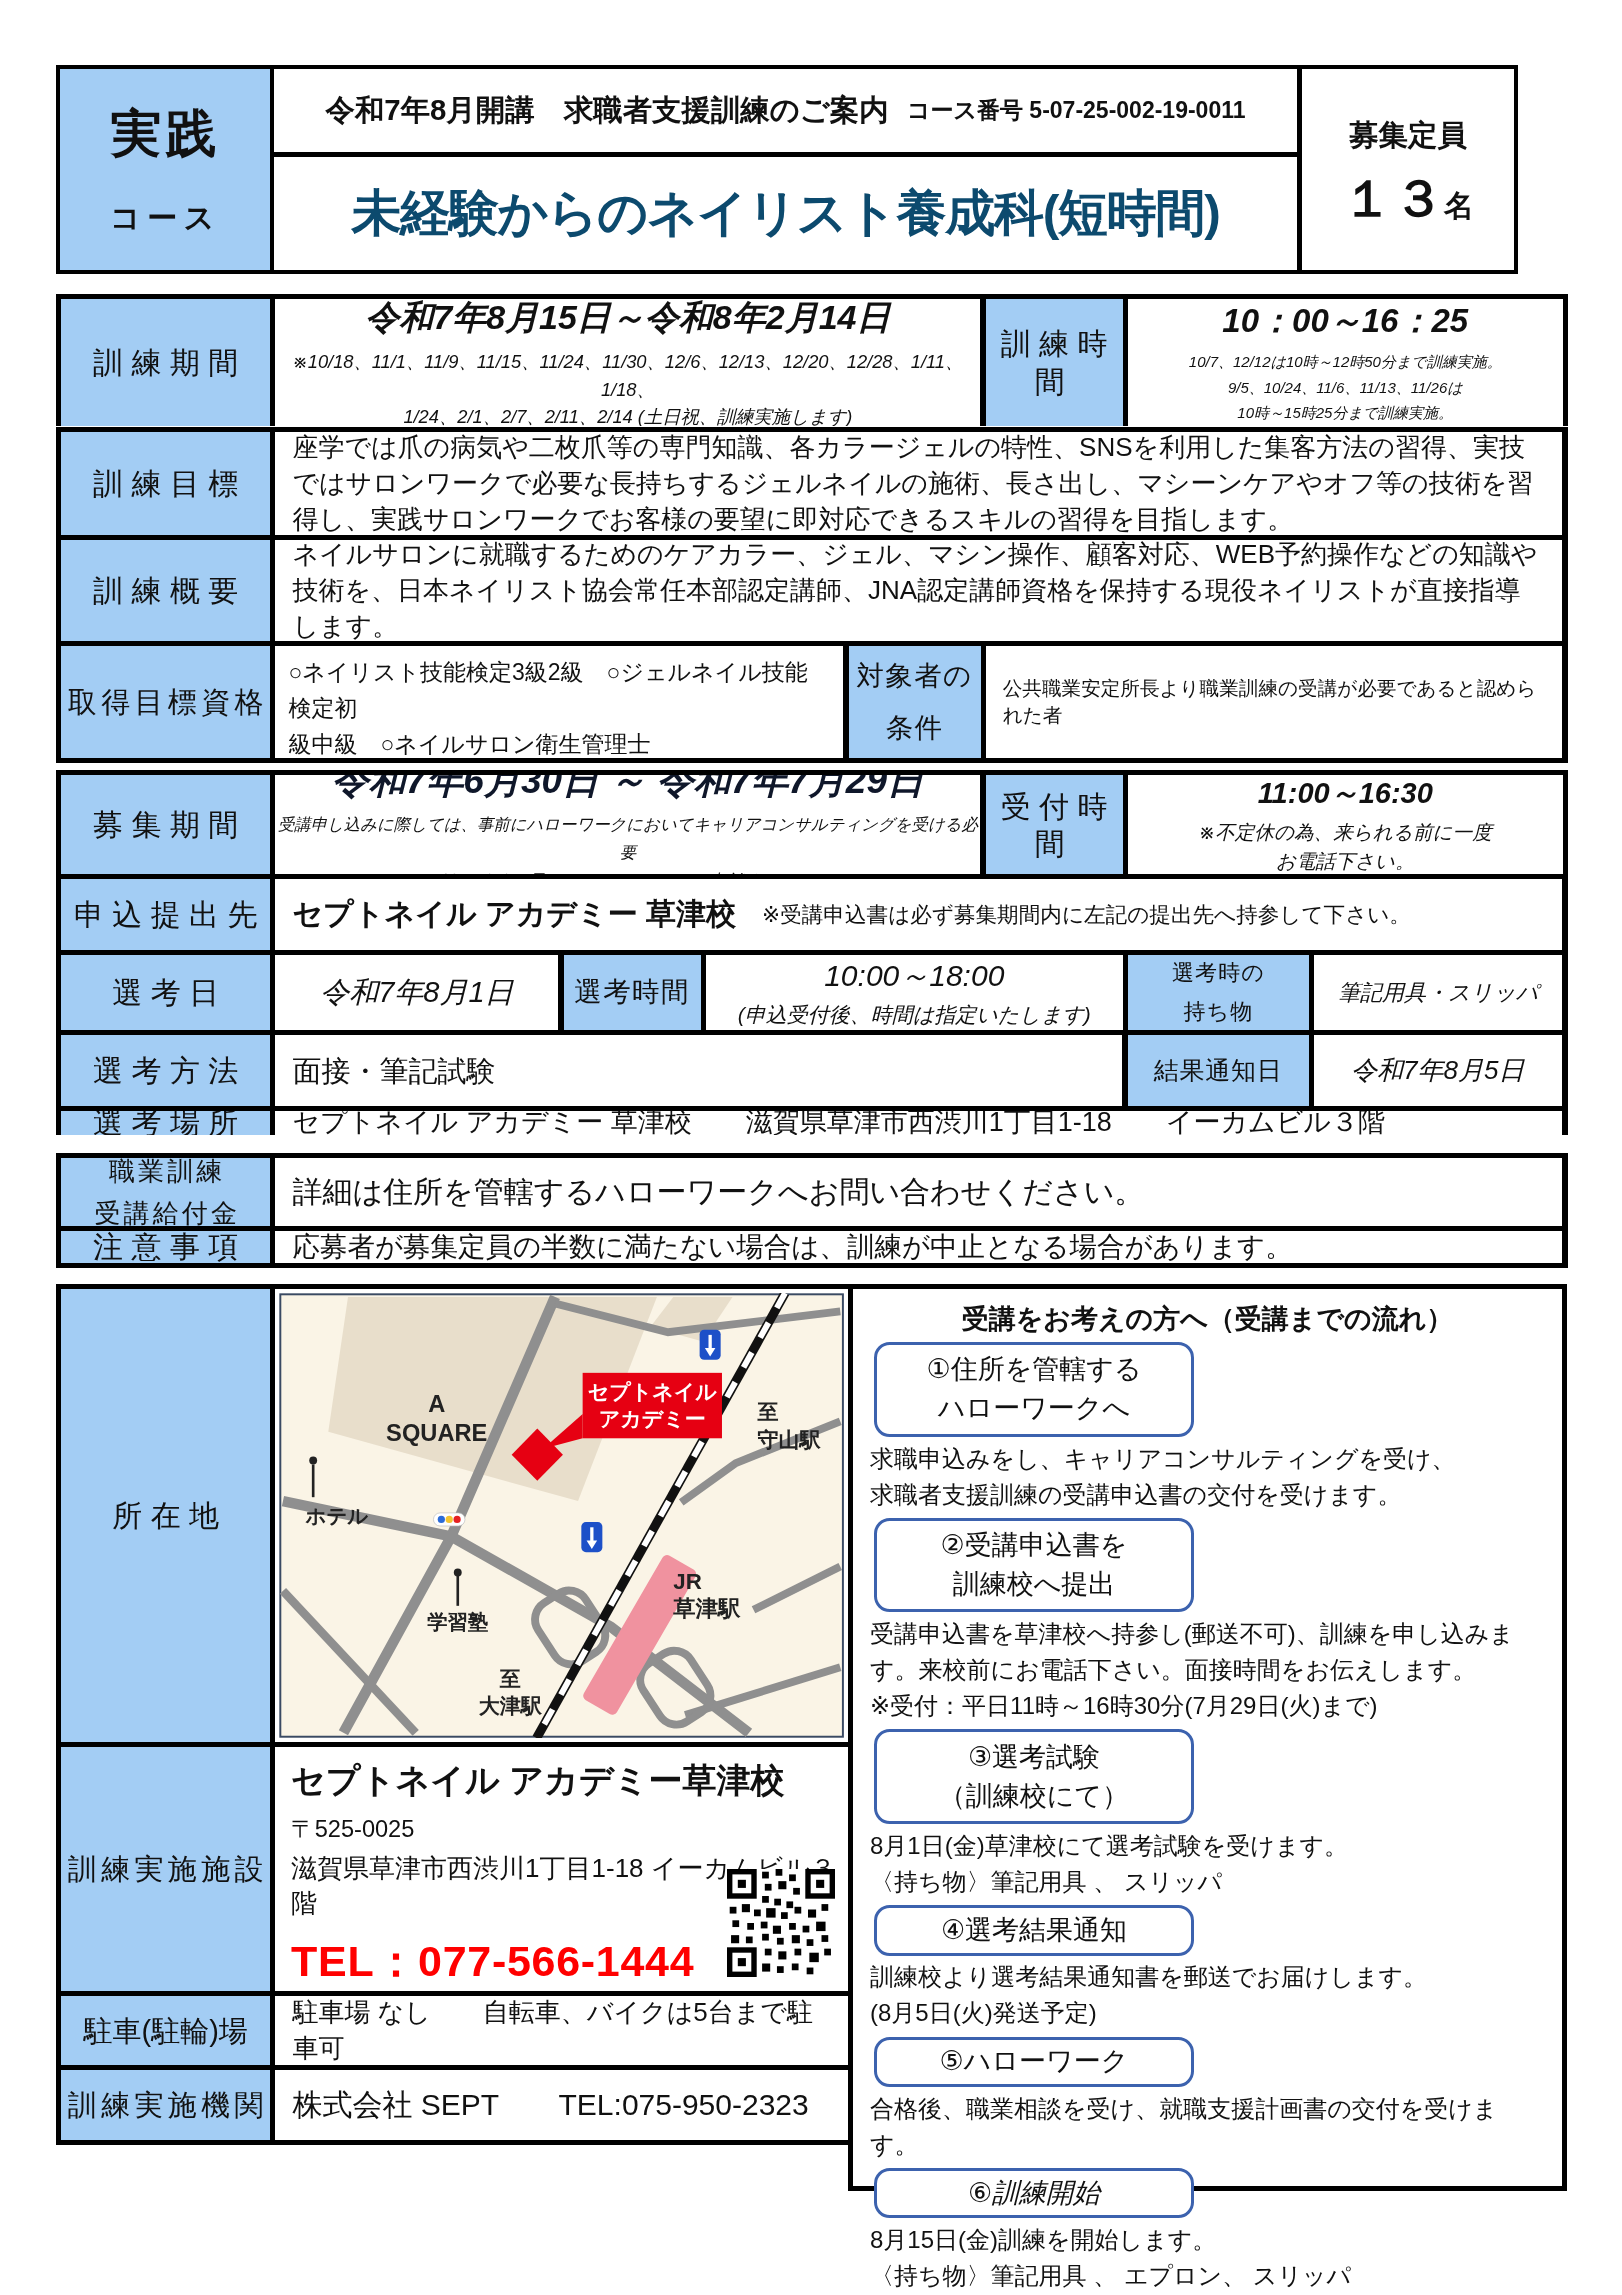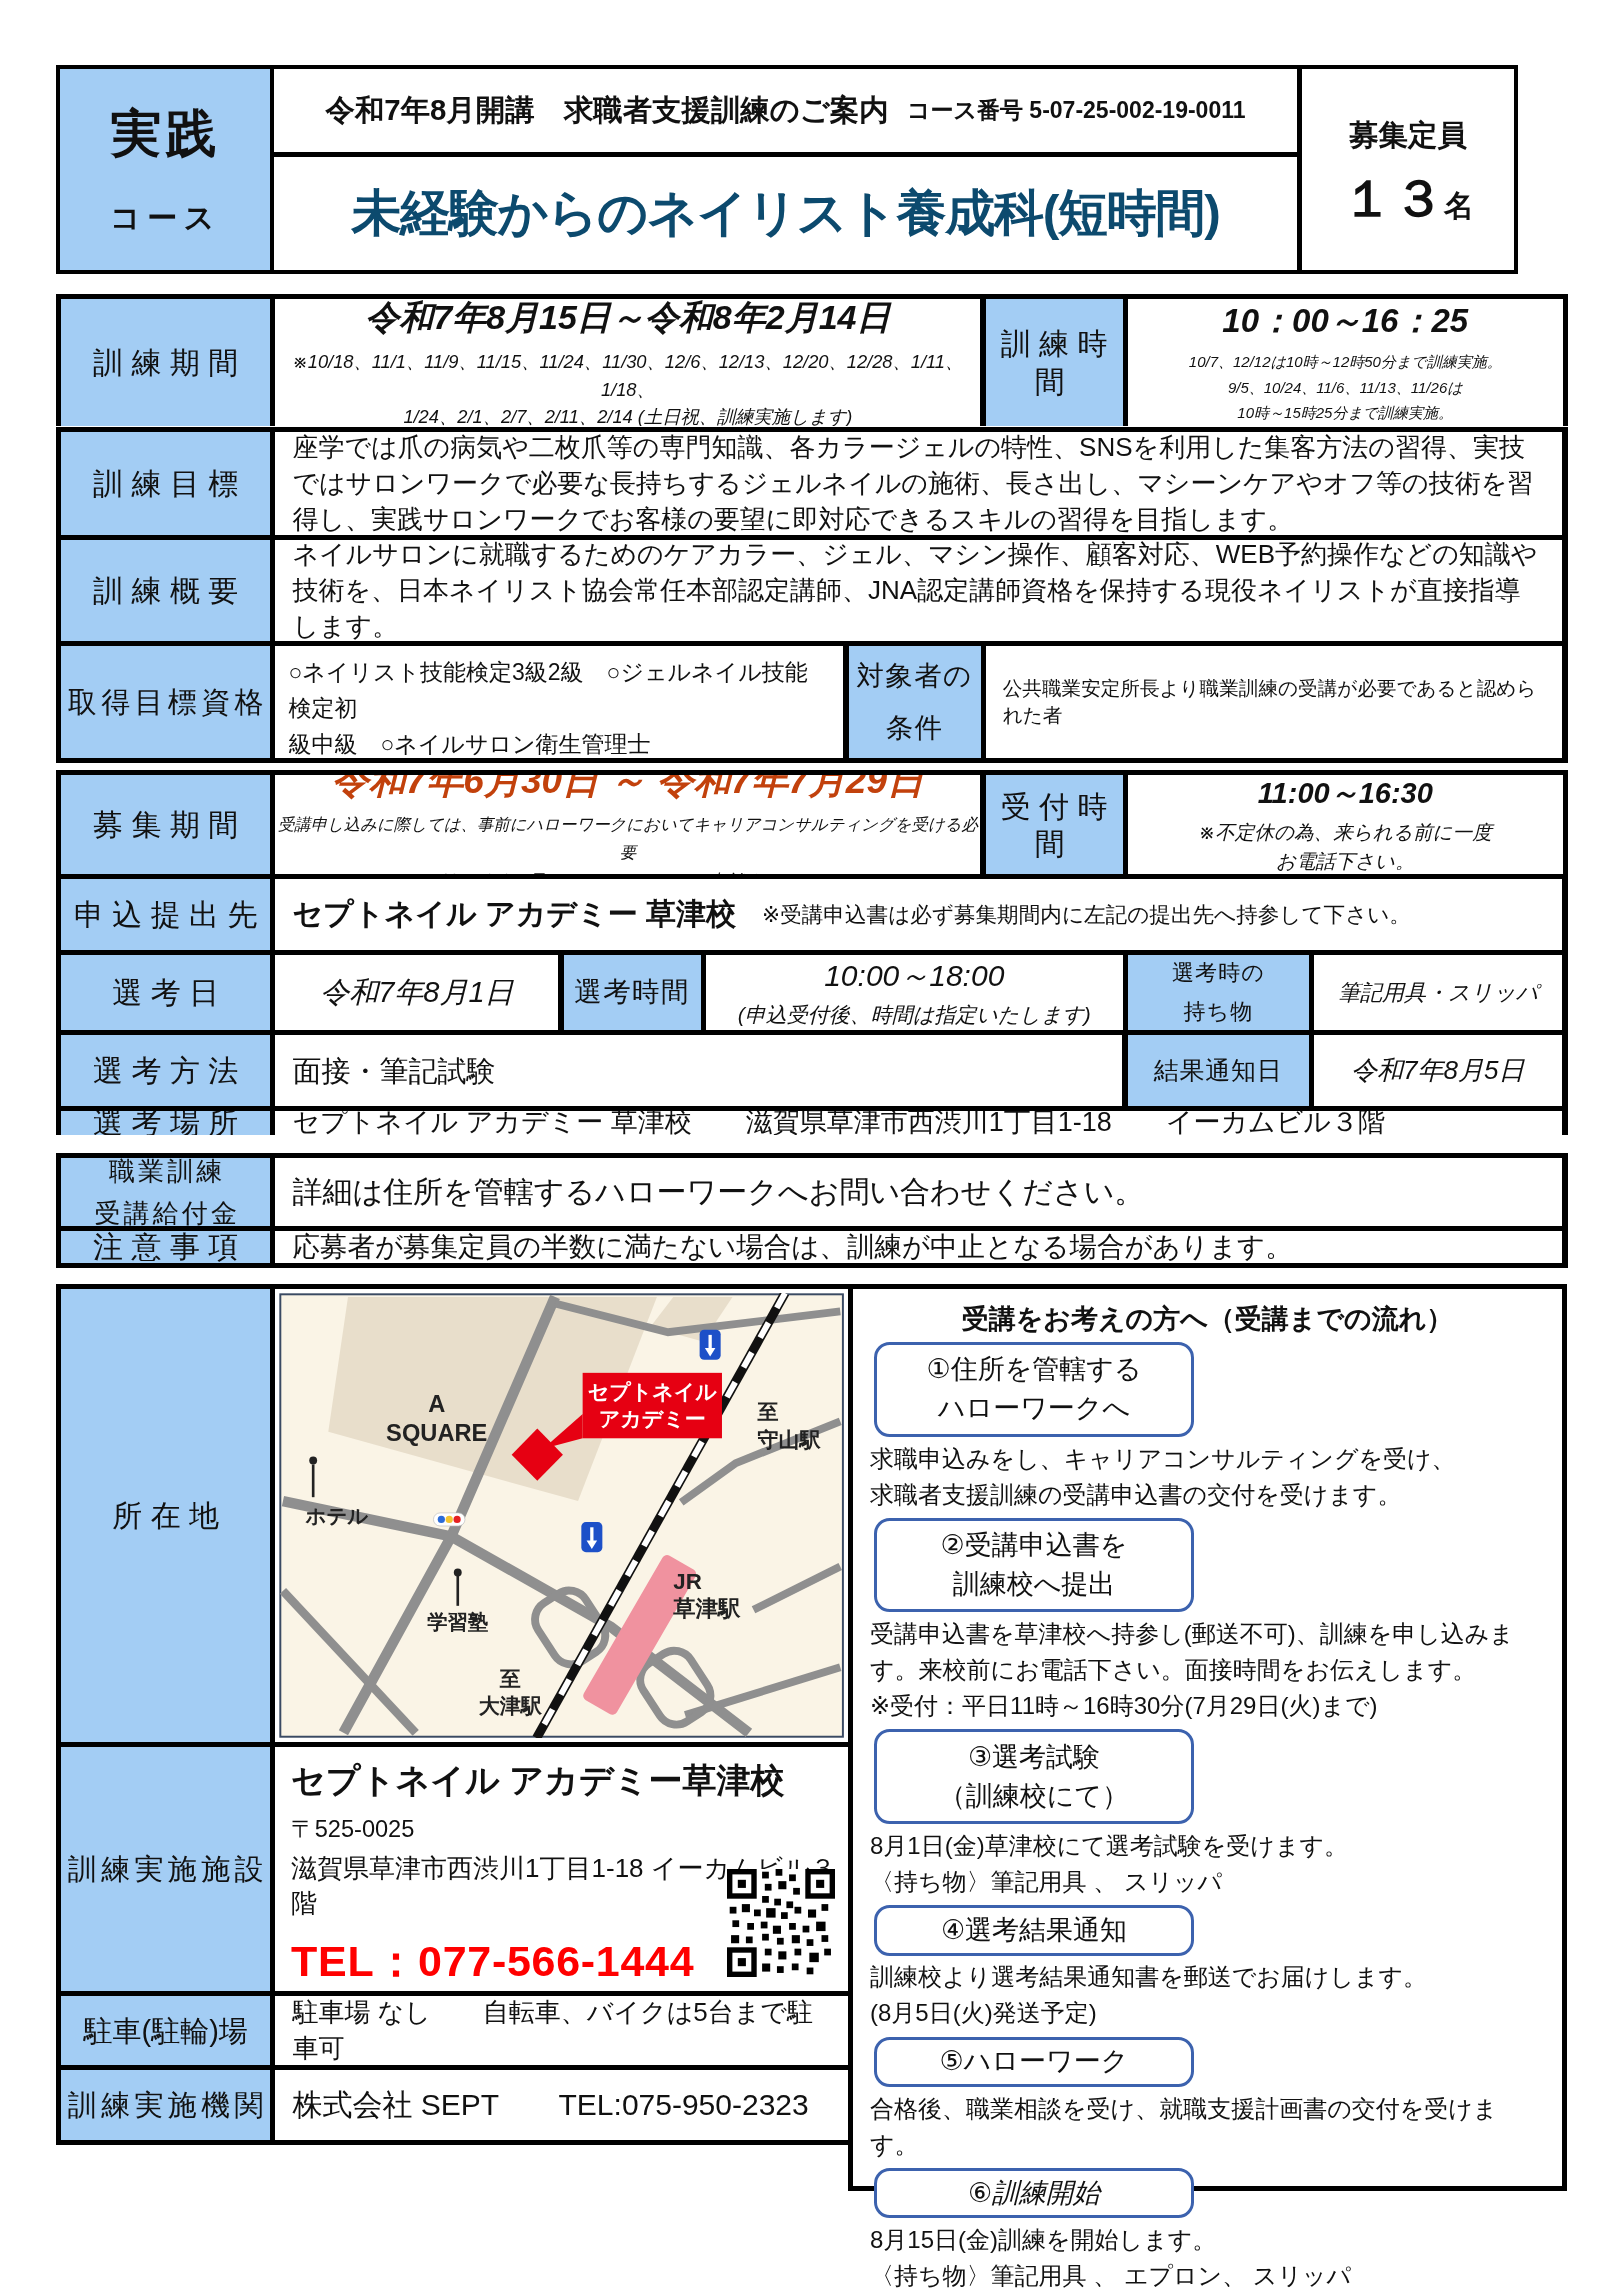--- a/index.html
+++ b/index.html
@@ -32,21 +32,21 @@
   .trow3{left:56px;width:798px;}
   .tcell{background:#fff;position:relative;overflow:hidden;box-sizing:border-box;}
   .lbl{background:#a3cdf4;display:flex;flex-direction:column;align-items:center;justify-content:center;
        text-align:center;font-size:30px;letter-spacing:0.28em;text-indent:0.28em;line-height:1.25;}
   .lbl.small{font-size:26px;letter-spacing:0.12em;text-indent:0.12em;}
   .lbl.mid{font-size:29px;letter-spacing:0.15em;text-indent:0.15em;}
   .center-col{display:flex;flex-direction:column;align-items:center;justify-content:center;text-align:center;font-style:italic;}
   .big{font-size:34px;font-weight:bold;}
   .note{font-size:18.3px;line-height:1.5;}
   .note-sm{font-size:15px;line-height:1.7;}
-  .red{color:#c2410c;}
+  .red{color:#0f172a;}
   .para{display:flex;align-items:center;padding:6.5px 17px;font-size:26px;line-height:1.38;}
   .rowline{display:flex;align-items:baseline;gap:26px;padding:0 17px;}
   
   .panel{border:5.2px solid #000;background:#fff;padding:10.5px 17px;box-sizing:border-box;}
   .flow-title{text-align:center;font-size:27px;font-weight:bold;margin:1.3px 0 5.2px 0;}
   .flow-box{width:-moz-fit-content;width:fit-content;min-width:275px;border:3.3px solid #3c62ae;border-radius:15.7px;
             padding:5.2px 19.6px;margin:5.2px 0 3.9px 3.9px;text-align:center;font-size:27px;line-height:1.45;background:#fff;}
   .flow-text{font-size:24px;line-height:1.5;margin:2.6px 0;}
   
   .fac{padding:10.5px 6.5px 7.9px 15.7px;}

